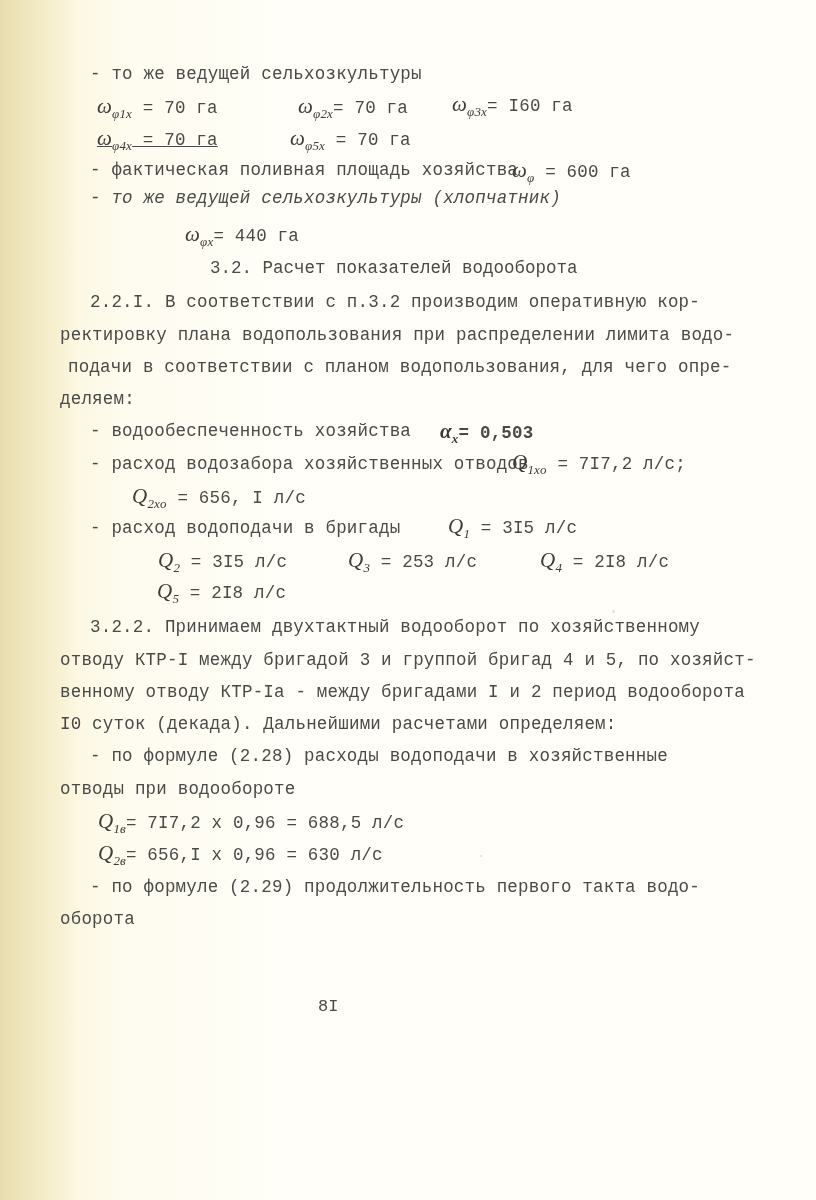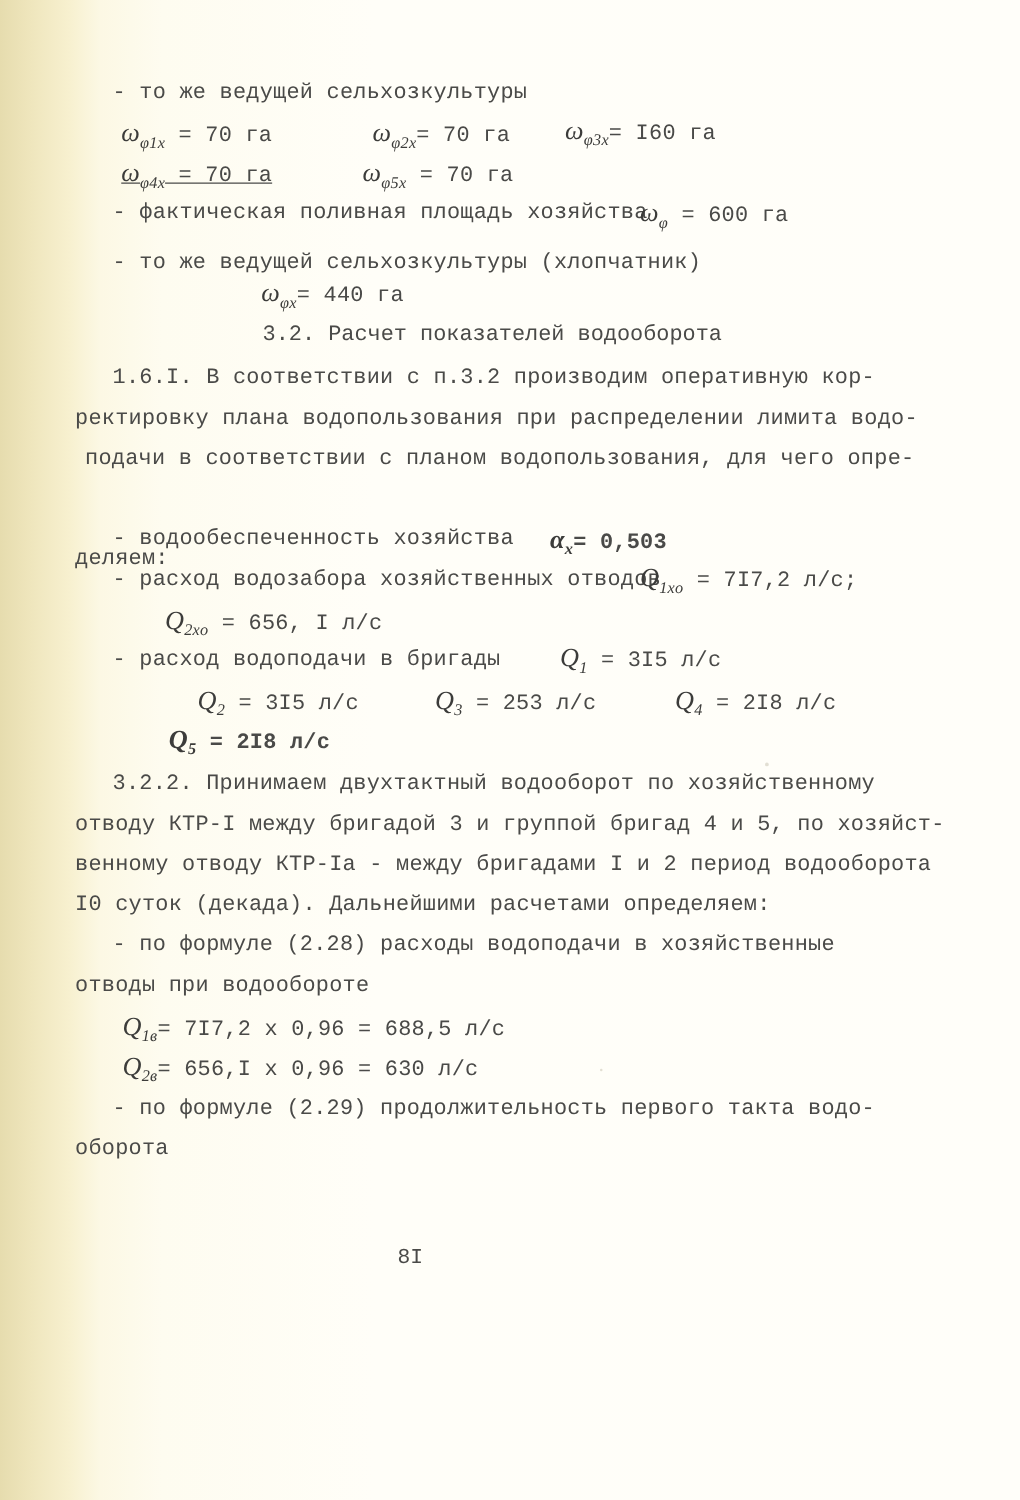--- a/index.html
+++ b/index.html
@@ -26,47 +26,47 @@
   <div class="line" style="left:97px; top:94px;"><span class="sym">ω</span><span class="sub">φ1x</span><span> = 70 га</span></div>
   <div class="line" style="left:298px; top:94px;"><span class="sym">ω</span><span class="sub">φ2x</span><span>= 70 га</span></div>
   <div class="line" style="left:452px; top:92px;"><span class="sym">ω</span><span class="sub">φ3x</span><span>= I60 га</span></div>
 
   <div class="line" style="left:97px; top:126px;text-decoration:underline;"><span class="sym">ω</span><span class="sub">φ4x</span><span> = 70 га</span></div>
   <div class="line" style="left:290px; top:126px;"><span class="sym">ω</span><span class="sub">φ5x</span><span> = 70 га</span></div>
 
   <div class="line" style="left:90px; top:160px;">- фактическая поливная площадь хозяйства</div>
   <div class="line" style="left:512px; top:158px;"><span class="sym">ω</span><span class="sub">φ</span><span> = 600 га</span></div>
 
-  <div class="line" style="left:90px; top:200px;">- то же ведущей сельхозкультуры (хлопчатник)</div>
+  <div class="line" style="left:90px; top:188px;font-style:italic;">- то же ведущей сельхозкультуры (хлопчатник)</div>
 
-  <div class="line" style="left:185px; top:222px;margin-left:24px;"><span class="sym">ω</span><span class="sub">φx</span><span>= 440 га</span></div>
+  <div class="line" style="left:185px; top:222px;"><span class="sym">ω</span><span class="sub">φx</span><span>= 440 га</span></div>
 
   <div class="heading" style="left:210px; top:258px;">3.2. Расчет показателей водооборота</div>
 
-  <div class="line" style="left:90px; top:292px;">1.6.I. В соответствии с п.3.2 производим оперативную кор-</div>
+  <div class="line" style="left:90px; top:292px;">2.2.I. В соответствии с п.3.2 производим оперативную кор-</div>
   <div class="line" style="left:60px; top:325px;">ректировку плана водопользования при распределении лимита водо-</div>
   <div class="line" style="left:68px; top:357px;">подачи в соответствии с планом водопользования, для чего опре-</div>
-  <div class="line" style="left:60px; top:389px;margin-top:48px;">деляем:</div>
+  <div class="line" style="left:60px; top:389px;">деляем:</div>
 
   <div class="line" style="left:90px; top:421px;">- водообеспеченность хозяйства</div>
   <div class="line" style="left:440px; top:419px;font-weight:bold;"><span class="sym">α</span><span class="sub">x</span><span>= 0,503</span></div>
 
   <div class="line" style="left:90px; top:454px;">- расход водозабора хозяйственных отводов</div>
   <div class="line" style="left:512px; top:450px;"><span class="sym">Q</span><span class="sub">1xo</span><span> = 7I7,2 л/с;</span></div>
 
   <div class="line" style="left:132px; top:484px;"><span class="sym">Q</span><span class="sub">2xo</span><span> = 656, I л/с</span></div>
 
   <div class="line" style="left:90px; top:518px;">- расход водоподачи в бригады</div>
   <div class="line" style="left:448px; top:514px;"><span class="sym">Q</span><span class="sub">1</span><span> = 3I5 л/с</span></div>
 
   <div class="line" style="left:158px; top:548px;"><span class="sym">Q</span><span class="sub">2</span><span> = 3I5 л/с</span></div>
   <div class="line" style="left:348px; top:548px;"><span class="sym">Q</span><span class="sub">3</span><span> = 253 л/с</span></div>
   <div class="line" style="left:540px; top:548px;"><span class="sym">Q</span><span class="sub">4</span><span> = 2I8 л/с</span></div>
 
-  <div class="line" style="left:135px; top:579px;font-weight:bold;"><span class="sym">Q</span><span class="sub">5</span><span> = 2I8 л/с</span></div>
+  <div class="line" style="left:157px; top:579px;"><span class="sym">Q</span><span class="sub">5</span><span> = 2I8 л/с</span></div>
 
   <div class="line" style="left:90px; top:617px;">3.2.2. Принимаем двухтактный водооборот по хозяйственному</div>
   <div class="line" style="left:60px; top:650px;">отводу КТР-I между бригадой 3 и группой бригад 4 и 5, по хозяйст-</div>
   <div class="line" style="left:60px; top:682px;">венному отводу КТР-Iа - между бригадами I и 2 период водооборота</div>
   <div class="line" style="left:60px; top:714px;">I0 суток (декада). Дальнейшими расчетами определяем:</div>
 
   <div class="line" style="left:90px; top:746px;">- по формуле (2.28) расходы водоподачи в хозяйственные</div>
   <div class="line" style="left:60px; top:779px;">отводы при водообороте</div>
 
   <div class="line" style="left:98px; top:809px;"><span class="sym">Q</span><span class="sub">1в</span><span>= 7I7,2 x 0,96 = 688,5 л/с</span></div>

